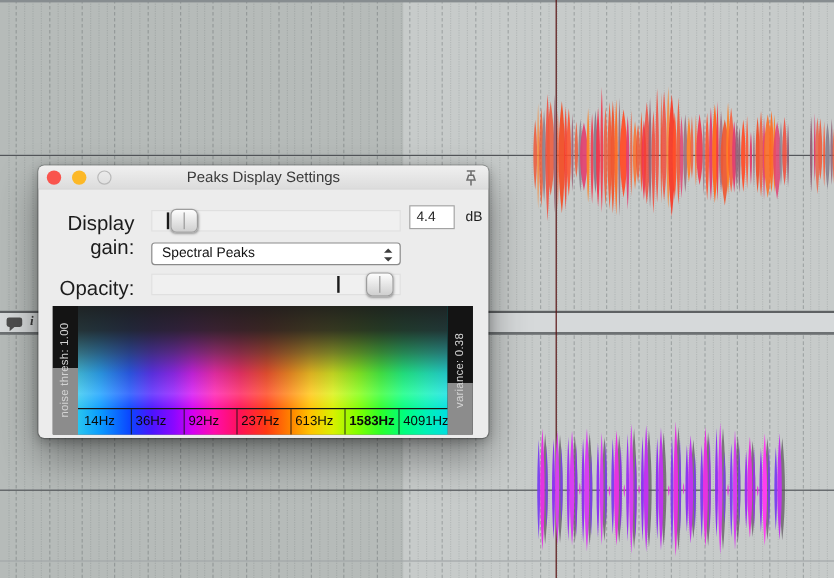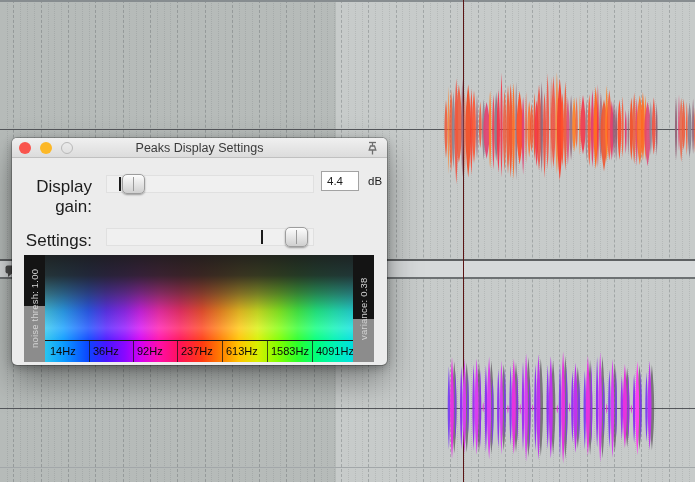--- a/index.html
+++ b/index.html
@@ -17,21 +17,21 @@
   
   .zero-line{left:0;width:695px;height:1px;background:#53565a;z-index:2;}
   .divider-strip{left:0;top:259px;width:695px;height:20px;z-index:2;
     background:linear-gradient(#5e6163 0,#5e6163 2px,#d6d9da 2px,#d6d9da 18px,#6d7173 18px,#6d7173 20px);}
   .bubble-icon{left:5px;top:4px;}
   .info-icon{left:25px;top:3px;font:italic bold 11px "Liberation Serif",serif;color:#3d3d3d;}
   .bottom-line{left:0;top:467px;width:695px;height:1px;background:#a2a7a9;z-index:2;}
   .playhead{top:0;width:1px;height:482px;z-index:3;}
   .waveform-layer{left:0;top:0;z-index:4;pointer-events:none;}
   
-  .dialog{left:12px;top:138px;width:375px;height:227px;background:#ececec;
+  .dialog{left:32px;top:138px;width:375px;height:227px;background:#ececec;
     border-radius:5px;z-index:10;
     box-shadow:0 0 0 1px rgba(0,0,0,0.22),0 16px 34px rgba(0,0,0,0.38),0 3px 10px rgba(0,0,0,0.28);}
   .titlebar{left:0;top:0;width:375px;height:20px;border-radius:5px 5px 0 0;
     background:linear-gradient(#f0f0f0,#dcdcdc);border-bottom:1px solid #c0c0c0;box-sizing:border-box;}
   .title{width:100%;text-align:center;line-height:20px;font-size:12.5px;color:#3a3a3a;}
   .light{top:4px;width:12px;height:12px;border-radius:50%;box-sizing:border-box;}
   .pin{left:352px;top:2px;width:17px;height:17px;}
   .row-label{left:8px;width:72px;text-align:right;font-size:17px;color:#1c1c1c;}
   .slider-track{left:94px;width:208px;height:18px;background:#f0f0f0;
     border:1px solid #e0e0e0;box-sizing:border-box;}
@@ -374,22 +374,31 @@
     </div>
 
     <div class="abs row-label" style="top:39px">Display gain:</div>
     <div class="abs slider-track" style="top:37px" id="gain-slider">
       <span class="slider-tick" id="gain-tick" style="left: 12px;"></span>
       <span class="slider-thumb" id="gain-thumb" style="left: 15px;"></span>
     </div>
     <input class="abs value-field" value="4.4" style="">
     <span class="abs unit">dB</span>
 
-
-    <div class="abs row-label" style="top:93px">Settings:</div>
+    <div class="abs select">
+      <span>Spectral Peaks</span>
+      <span class="chev">
+        <svg width="9" height="13" viewBox="0 0 9 13">
+          <path d="M4.5 1 L8 4.6 H1 Z" fill="#3c3c3c"></path>
+          <path d="M1 8.4 H8 L4.5 12 Z" fill="#3c3c3c"></path>
+        </svg>
+      </span>
+    </div>
+
+    <div class="abs row-label" style="top:93px">Opacity:</div>
     <div class="abs slider-track" style="top:90px" id="op-slider">
       <span class="slider-tick" id="op-tick" style="left: 154px;"></span>
       <span class="slider-thumb" id="op-thumb" style="left: 178px;"></span>
     </div>
 
     <div class="abs spectrum">
       <div class="abs vstrip" id="noise-strip" style="left: 0px; background: linear-gradient(rgb(20, 20, 20) 0%, rgb(20, 20, 20) 48%, rgb(140, 140, 140) 48%, rgb(140, 140, 140) 100%);">
         <span class="vtext">noise thresh: 1.00</span>
       </div>
       <div class="abs spec-center">
@@ -399,21 +408,21 @@
             <span class="freq-label" style="left: 5px;">14Hz</span>
             <span class="freq-tick" style="left: 44px;"></span>
             <span class="freq-label" style="left: 48px;">36Hz</span>
             <span class="freq-tick" style="left: 88px;"></span>
             <span class="freq-label" style="left: 92px;">92Hz</span>
             <span class="freq-tick" style="left: 132px;"></span>
             <span class="freq-label" style="left: 136px;">237Hz</span>
             <span class="freq-tick" style="left: 177px;"></span>
             <span class="freq-label" style="left: 181px; text-align: center;">613Hz</span>
             <span class="freq-tick" style="left: 222px;"></span>
-            <span class="freq-label" style="left: 226px;">1583Hz</span>
+            <span class="freq-label" style="left: 226px; font-weight: bold;">1583Hz</span>
             <span class="freq-tick" style="left: 267px;"></span>
             <span class="freq-label" style="left: 271px;">4091Hz</span>
           </div>
       </div>
       <div class="abs vstrip" id="var-strip" style="left: 329px; background: linear-gradient(rgb(20, 20, 20) 0%, rgb(20, 20, 20) 60%, rgb(140, 140, 140) 60%, rgb(140, 140, 140) 100%);">
         <span class="vtext">variance: 0.38</span>
       </div>
     </div>
   </div>
 </div>

